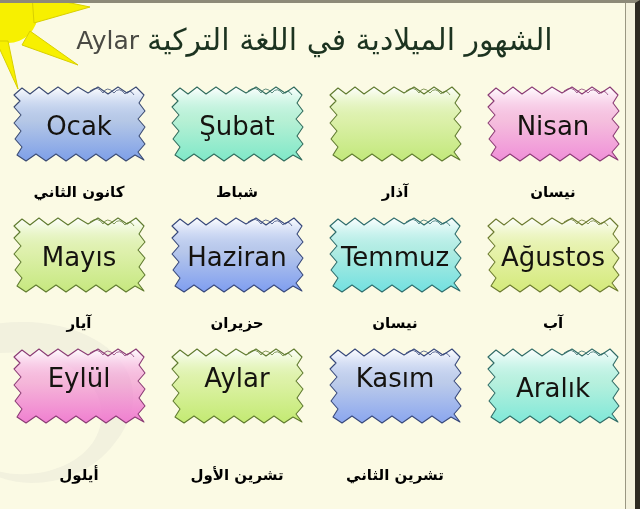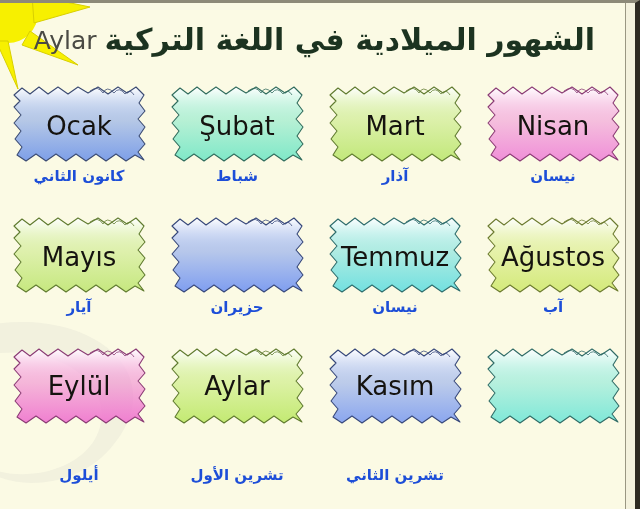--- a/index.html
+++ b/index.html
@@ -31,21 +31,21 @@
   .sun{position:absolute;left:-26px;top:-24px;width:120px;height:110px;}
 
   
   .titlebar{
     position:absolute;left:0;top:8px;width:640px;height:58px;
     display:flex;align-items:center;justify-content:center;
     direction:rtl;gap:8px;
     padding-right:18px;box-sizing:border-box;
   }
   .title-ar{
-    font-size:30px;font-weight:bold;color:#1c3320;
+    font-size:30px;font-weight:normal;color:#1c3320;
     letter-spacing:0px;white-space:nowrap;line-height:1;
   }
   .title-lat{
     font-size:25px;color:#4a4a44;white-space:nowrap;line-height:1;
     font-family:"DejaVu Sans","Liberation Sans",sans-serif;
     margin-left:7px;
   }
 
   
   .grid{
@@ -65,22 +65,22 @@
   }
   .card svg{position:absolute;left:0;top:0;width:142px;height:86px;}
   .card .label{
     position:relative;z-index:2;
     font-size:26px;color:#15130f;
     white-space:nowrap;line-height:1;
     margin-top:4px;
     font-family:"DejaVu Sans","Liberation Sans",sans-serif;
   }
   .ar{
-    margin-top:1px;
-    font-size:15px;color:#1d4ed8;font-weight:bold;
+    margin-top:17px;
+    font-size:15px;color:#000000;font-weight:bold;
     direction:rtl;white-space:nowrap;line-height:1.1;
     text-align:center;
   }
 </style>
 </head>
 <body>
 
 <div id="page">
 
   <svg class="watermark" viewBox="0 0 250 230">
@@ -141,21 +141,20 @@
             <defs>
               <linearGradient id="g2" x1="0" y1="0" x2="0" y2="1">
                 <stop offset="0%" stop-color="#ffffff"></stop>
                 <stop offset="45%" stop-color="#c2e87a" stop-opacity="0.55"></stop>
                 <stop offset="100%" stop-color="#c2e87a"></stop>
               </linearGradient>
             </defs>
             <path d="M6,14 L14,7 L22,13 L31,6 L40,13 L50,6 L60,13 L70,6 L80,12 L90,6 L100,13 L110,6 L119,12 L128,6 L136,14 L131,22 L137,30 L130,38 L137,46 L131,55 L137,63 L130,71 L136,79 L127,74 L118,80 L108,73 L98,80 L88,73 L78,80 L68,73 L58,80 L48,73 L38,80 L28,73 L18,80 L9,74 L14,66 L7,58 L13,50 L6,42 L13,34 L6,26 L12,20 Z" fill="url(#g2)" stroke="#5f7a2e" stroke-width="1.1" stroke-linejoin="round"></path>
             <path d="M82,10 q8,-6 13,2 q4,-8 11,0 q5,-7 11,1 q5,-6 9,1" fill="none" stroke="#5f7a2e" stroke-width="0.9" opacity="0.85"></path>
           </svg>
-          <span class="label">Mart</span>
         </div>
         <div class="ar">آذار</div>
       </div>
       <div class="cell">
         <div class="card">
           <svg viewBox="0 0 142 86">
             <defs>
               <linearGradient id="g3" x1="0" y1="0" x2="0" y2="1">
                 <stop offset="0%" stop-color="#ffffff"></stop>
                 <stop offset="45%" stop-color="#f08fd8" stop-opacity="0.55"></stop>
@@ -192,20 +191,21 @@
             <defs>
               <linearGradient id="g5" x1="0" y1="0" x2="0" y2="1">
                 <stop offset="0%" stop-color="#ffffff"></stop>
                 <stop offset="45%" stop-color="#7f9ef0" stop-opacity="0.55"></stop>
                 <stop offset="100%" stop-color="#7f9ef0"></stop>
               </linearGradient>
             </defs>
             <path d="M6,14 L14,7 L22,13 L31,6 L40,13 L50,6 L60,13 L70,6 L80,12 L90,6 L100,13 L110,6 L119,12 L128,6 L136,14 L131,22 L137,30 L130,38 L137,46 L131,55 L137,63 L130,71 L136,79 L127,74 L118,80 L108,73 L98,80 L88,73 L78,80 L68,73 L58,80 L48,73 L38,80 L28,73 L18,80 L9,74 L14,66 L7,58 L13,50 L6,42 L13,34 L6,26 L12,20 Z" fill="url(#g5)" stroke="#36477a" stroke-width="1.1" stroke-linejoin="round"></path>
             <path d="M82,10 q8,-6 13,2 q4,-8 11,0 q5,-7 11,1 q5,-6 9,1" fill="none" stroke="#36477a" stroke-width="0.9" opacity="0.85"></path>
           </svg>
+          <span class="label">Haziran</span>
         </div>
         <div class="ar">حزيران</div>
       </div>
       <div class="cell">
         <div class="card">
           <svg viewBox="0 0 142 86">
             <defs>
               <linearGradient id="g6" x1="0" y1="0" x2="0" y2="1">
                 <stop offset="0%" stop-color="#ffffff"></stop>
                 <stop offset="45%" stop-color="#72e0e0" stop-opacity="0.55"></stop>
@@ -293,17 +293,18 @@
             <defs>
               <linearGradient id="g11" x1="0" y1="0" x2="0" y2="1">
                 <stop offset="0%" stop-color="#ffffff"></stop>
                 <stop offset="45%" stop-color="#7fe8d8" stop-opacity="0.55"></stop>
                 <stop offset="100%" stop-color="#7fe8d8"></stop>
               </linearGradient>
             </defs>
             <path d="M6,14 L14,7 L22,13 L31,6 L40,13 L50,6 L60,13 L70,6 L80,12 L90,6 L100,13 L110,6 L119,12 L128,6 L136,14 L131,22 L137,30 L130,38 L137,46 L131,55 L137,63 L130,71 L136,79 L127,74 L118,80 L108,73 L98,80 L88,73 L78,80 L68,73 L58,80 L48,73 L38,80 L28,73 L18,80 L9,74 L14,66 L7,58 L13,50 L6,42 L13,34 L6,26 L12,20 Z" fill="url(#g11)" stroke="#2f6b66" stroke-width="1.1" stroke-linejoin="round"></path>
             <path d="M82,10 q8,-6 13,2 q4,-8 11,0 q5,-7 11,1 q5,-6 9,1" fill="none" stroke="#2f6b66" stroke-width="0.9" opacity="0.85"></path>
           </svg>
+          <span class="label">Aralık</span>
         </div>
       </div>
     </div>
 
 </div>
 
 </body></html>

